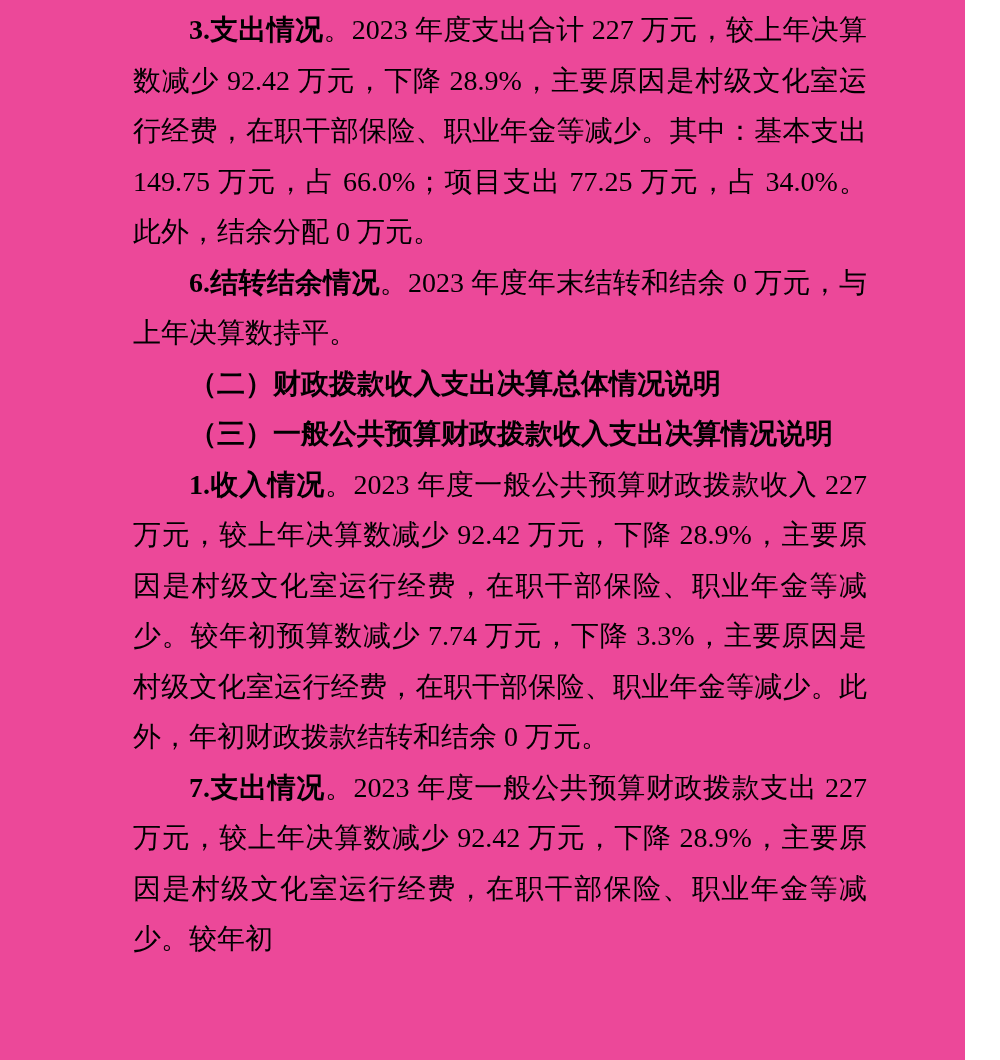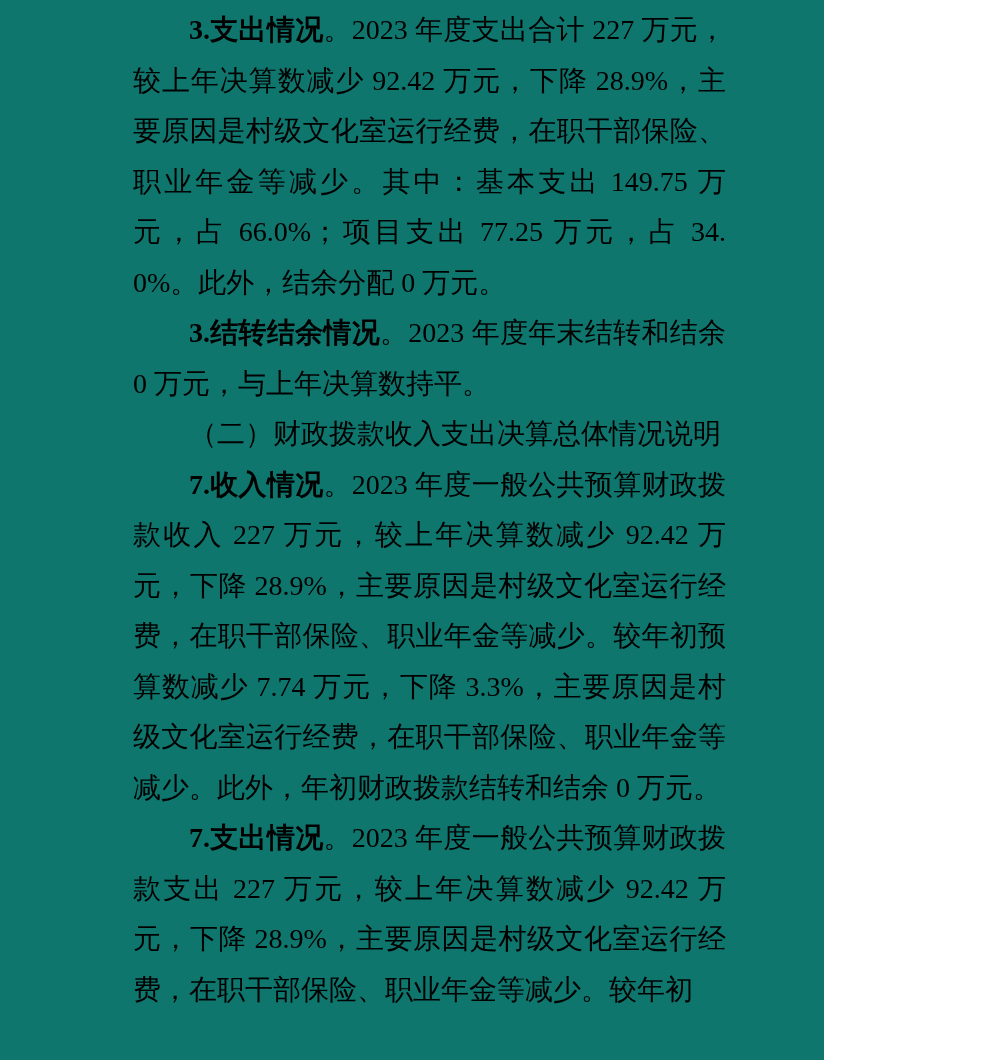--- a/index.html
+++ b/index.html
@@ -9,52 +9,53 @@
   }
   body {
     width: 1000px;
     height: 1060px;
     overflow: hidden;
     font-family: "Liberation Serif", "DejaVu Serif", serif;
     color: #000000;
   }
   .page {
     box-sizing: border-box;
-    width: 824px;
+    width: 965px;
     height: 1060px;
     padding: 5px 98px 0 133px;
-    background: #0f766e;
+    background: #ec4899;
   }
   .para {
     margin: 0;
     font-size: 28px;
     line-height: 50.5px;
     text-align: justify;
     text-justify: inter-ideograph;
     text-indent: 2em;
     word-break: break-all;
   }
   .para .lead {
     font-weight: bold;
   }
   .para.heading {
-    font-weight: normal;
+    font-weight: bold;
     text-align: left;
   }
 </style>
 </head>
 <body>
 
 <div class="page">
 
   <p class="para"><span class="lead">3.支出情况</span><span>。2023 年度支出合计 227 万元，较上年决算数减少 92.42 万元，下降 28.9%，主要原因是村级文化室运行经费，在职干部保险、职业年金等减少。其中：基本支出 149.75 万元，占 66.0%；项目支出 77.25 万元，占 34.0%。此外，结余分配 0 万元。</span></p>
 
-  <p class="para"><span class="lead">3.结转结余情况</span><span>。2023 年度年末结转和结余 0 万元，与上年决算数持平。</span></p>
+  <p class="para"><span class="lead">6.结转结余情况</span><span>。2023 年度年末结转和结余 0 万元，与上年决算数持平。</span></p>
 
   <p class="para heading"><span>（二）财政拨款收入支出决算总体情况说明</span></p>
 
 
+  <p class="para heading"><span>（三）一般公共预算财政拨款收入支出决算情况说明</span></p>
 
-  <p class="para"><span class="lead">7.收入情况</span><span>。2023 年度一般公共预算财政拨款收入 227 万元，较上年决算数减少 92.42 万元，下降 28.9%，主要原因是村级文化室运行经费，在职干部保险、职业年金等减少。较年初预算数减少 7.74 万元，下降 3.3%，主要原因是村级文化室运行经费，在职干部保险、职业年金等减少。此外，年初财政拨款结转和结余 0 万元。</span></p>
+  <p class="para"><span class="lead">1.收入情况</span><span>。2023 年度一般公共预算财政拨款收入 227 万元，较上年决算数减少 92.42 万元，下降 28.9%，主要原因是村级文化室运行经费，在职干部保险、职业年金等减少。较年初预算数减少 7.74 万元，下降 3.3%，主要原因是村级文化室运行经费，在职干部保险、职业年金等减少。此外，年初财政拨款结转和结余 0 万元。</span></p>
 
   <p class="para"><span class="lead">7.支出情况</span><span>。2023 年度一般公共预算财政拨款支出 227 万元，较上年决算数减少 92.42 万元，下降 28.9%，主要原因是村级文化室运行经费，在职干部保险、职业年金等减少。较年初</span></p>
 
 </div>
 
 </body></html>

